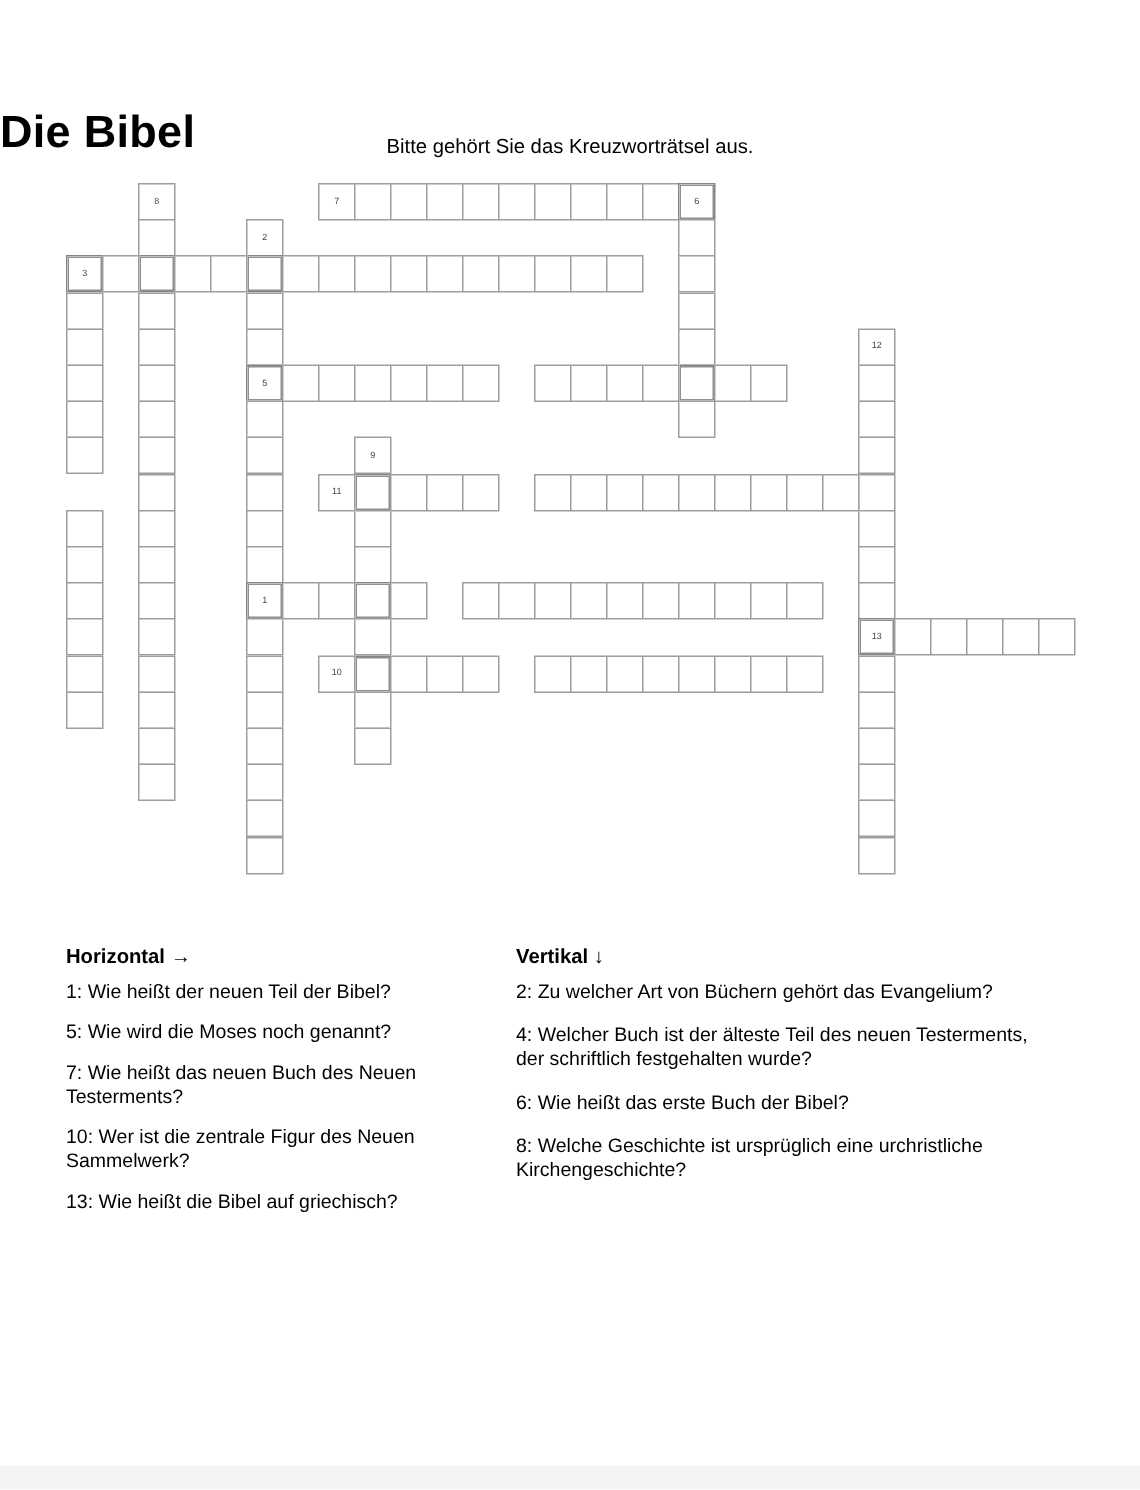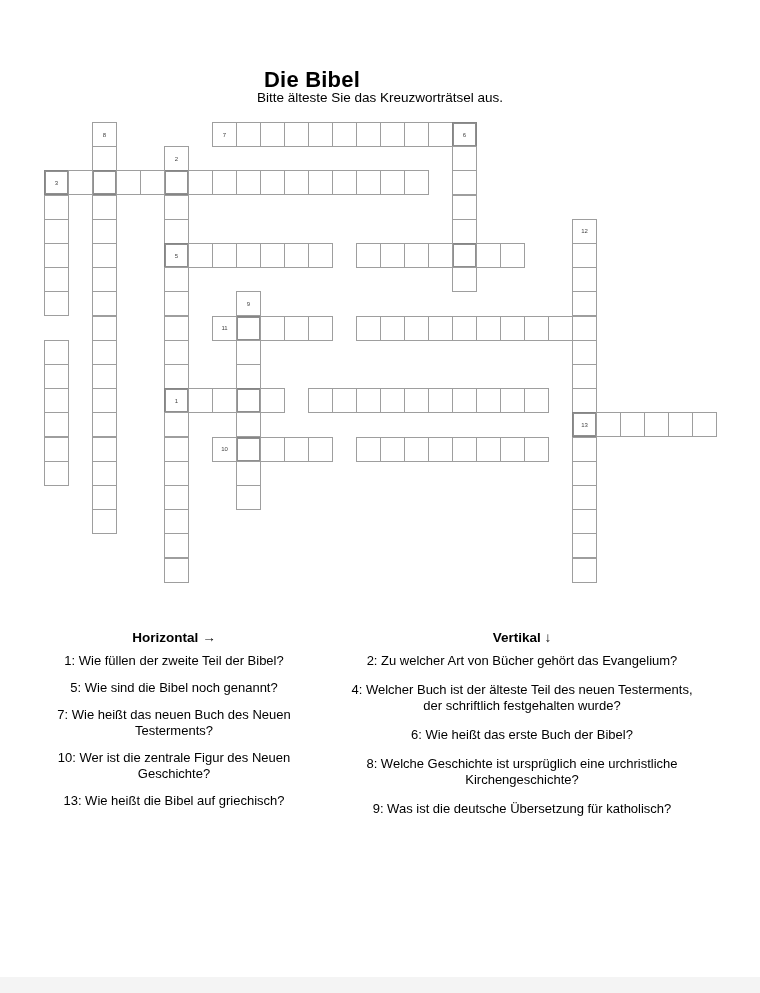--- a/index.html
+++ b/index.html
@@ -2,22 +2,22 @@
 <html><head>
 <meta charset="utf-8">
 <style>
   html,body{margin:0;padding:0;}
   body{
     width:760px;height:993px;position:relative;margin:0 auto;
     background:#ffffff;overflow:hidden;
     font-family:"Liberation Sans","DejaVu Sans",sans-serif;color:#000;
   }
   .title{
-    position:absolute;top:52px;left:0;width:624px;text-align:center;
-    font-size:22px;font-weight:bold;letter-spacing:0.2px;
+    position:absolute;top:52px;left:0;width:624px;
+    font-size:30px;font-weight:bold;letter-spacing:0.2px;
   }
   .subtitle{
     position:absolute;top:90px;left:0;width:760px;text-align:center;
     font-size:13.5px;
   }
   #grid{position:absolute;top:0;left:0;width:760px;height:600px;}
   .cell{
     position:absolute;width:25px;height:25px;box-sizing:border-box;
     border:1px solid #9e9e9e;background:#ffffff;
     display:flex;align-items:center;justify-content:center;
@@ -27,39 +27,39 @@
     box-shadow:inset 0 0 0 1px #8f8f8f;
   }
   .cellnum{
     font-size:6px;line-height:6px;color:#444;
     font-family:"Liberation Sans","DejaVu Sans",sans-serif;
   }
   .clues{
     position:absolute;top:630px;left:44px;width:680px;
     display:flex;flex-direction:row;
   }
-  .clue-col{font-size:13px;line-height:16px;text-align:center;}
+  .clue-col{font-size:13px;line-height:16px;}
   .clue-col.across{width:260px;margin-right:40px;flex:0 0 auto;}
   .clue-col.down{width:356px;flex:0 0 auto;}
   .clue-heading{
     font-size:13.5px;font-weight:bold;margin:0 0 7px 0;
   }
   .clue-heading .arrow{font-weight:bold;}
   .clue{margin:0 0 11px 0;}
   .clue-col.down .clue{margin-bottom:13px;}
   .footer-bar{
     position:absolute;left:0;bottom:0;width:760px;height:16px;
     background:#f4f4f4;
   }
 </style>
 </head>
 <body>
 
 <h1 class="title">Die Bibel</h1>
-<div class="subtitle">Bitte älteste Sie das Kreuzworträtsel aus.</div>
+<div class="subtitle">Bitte gehört Sie das Kreuzworträtsel aus.</div>
 
 <div id="grid">
     <div class="cell" style="left: 92px; top: 122px;">
       <span class="cellnum">8</span>
     </div>
     <div class="cell" style="left: 92px; top: 146.2px;"></div>
     <div class="cell shared" style="left: 92px; top: 170.4px;"></div>
     <div class="cell" style="left: 92px; top: 194.6px;"></div>
     <div class="cell" style="left: 92px; top: 218.8px;"></div>
     <div class="cell" style="left: 92px; top: 243px;"></div>
@@ -233,29 +233,28 @@
     <div class="cell" style="left: 428px; top: 436.6px;"></div>
     <div class="cell" style="left: 452px; top: 436.6px;"></div>
     <div class="cell" style="left: 476px; top: 436.6px;"></div>
     <div class="cell" style="left: 500px; top: 436.6px;"></div>
     <div class="cell" style="left: 524px; top: 436.6px;"></div>
   </div>
 
 <div class="clues">
   <div class="clue-col across">
     <div class="clue-heading"><span>Horizontal</span> <span class="arrow">→</span></div>
-    <div class="clue">1: Wie füllen der zweite Teil der Bibel?</div>
-    <div class="clue">5: Wie sind die Bibel noch genannt?</div>
+    <div class="clue">1: Wie heißt der neuen Teil der Bibel?</div>
+    <div class="clue">5: Wie wird die Moses noch genannt?</div>
     <div class="clue">7: Wie heißt das neuen Buch des Neuen Testerments?</div>
-    <div class="clue">10: Wer ist die zentrale Figur des Neuen Geschichte?</div>
+    <div class="clue">10: Wer ist die zentrale Figur des Neuen Sammelwerk?</div>
     <div class="clue">13: Wie heißt die Bibel auf griechisch?</div>
   </div>
   <div class="clue-col down">
     <div class="clue-heading"><span>Vertikal</span> <span class="arrow">↓</span></div>
-    <div class="clue">2: Zu welcher Art von Bücher gehört das Evangelium?</div>
+    <div class="clue">2: Zu welcher Art von Büchern gehört das Evangelium?</div>
     <div class="clue">4: Welcher Buch ist der älteste Teil des neuen Testerments, der schriftlich festgehalten wurde?</div>
     <div class="clue">6: Wie heißt das erste Buch der Bibel?</div>
     <div class="clue">8: Welche Geschichte ist ursprüglich eine urchristliche Kirchengeschichte?</div>
-    <div class="clue">9: Was ist die deutsche Übersetzung für katholisch?</div>
   </div>
 </div>
 
 <div class="footer-bar"></div>
 
 </body></html>

